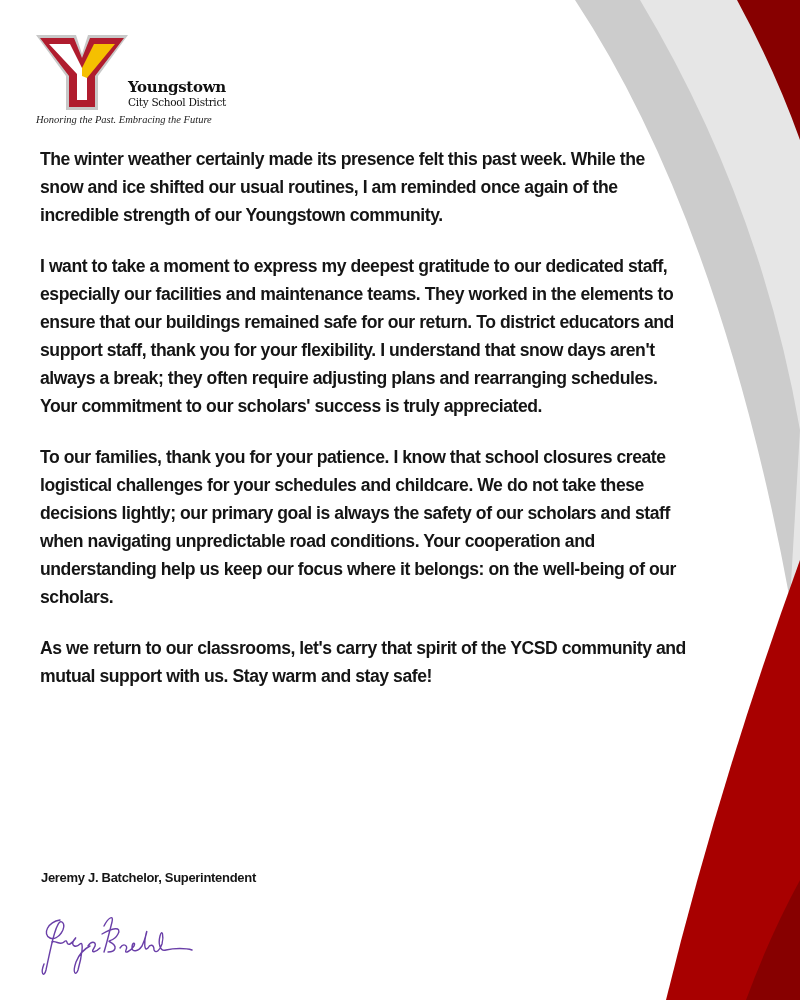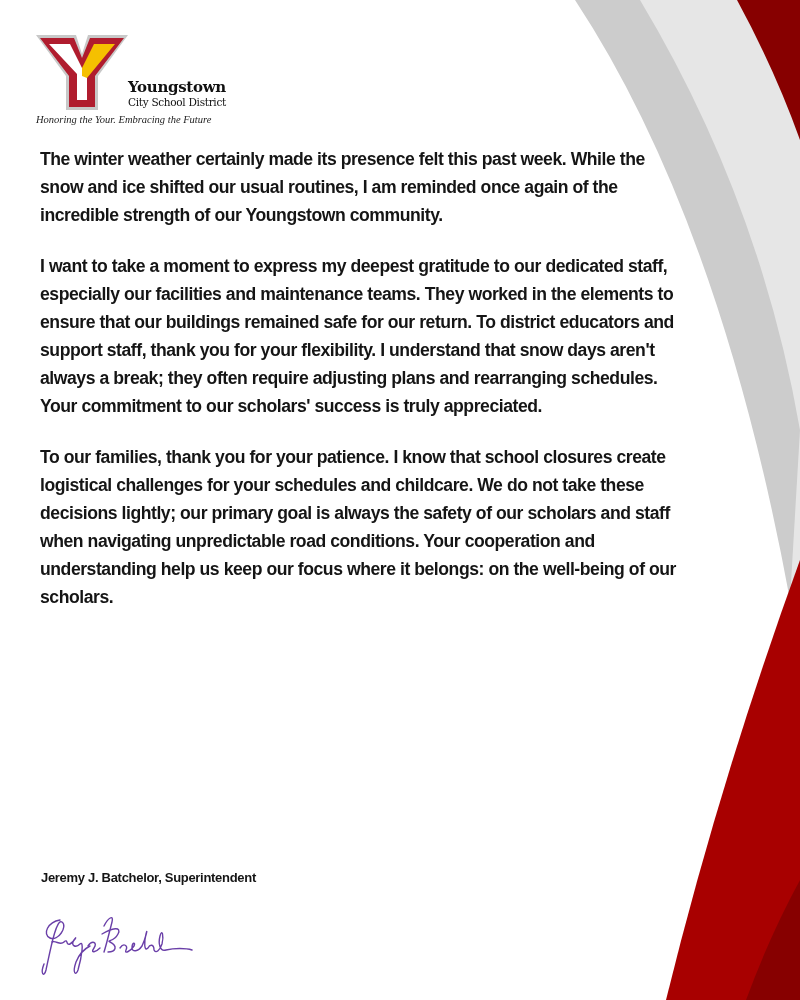--- a/index.html
+++ b/index.html
@@ -62,27 +62,28 @@
 <div class="logo">
   <svg class="logo-y" width="92" height="82" viewBox="0 0 92 82" xmlns="http://www.w3.org/2000/svg">
     <path d="M0,1 L40,1 L46,20 L52,1 L92,1 L62,42 L62,76 L30,76 L30,42 Z" fill="#c8c8c8"></path>
     <path d="M4,4 L38,4 L46,24 L54,4 L88,4 L59,42 L59,73 L33,73 L33,42 Z" fill="#b01c2e"></path>
     <path d="M13,10 L34,10 L46,34 L46,66 L41,66 L41,40 Z" fill="#ffffff"></path>
     <path d="M46,34 L58,10 L79,10 L51,44 L51,66 L46,66 Z" fill="#f5c000"></path>
     <path d="M41,40 L51,44 L51,66 L41,66 Z" fill="#ffffff"></path>
   </svg>
   <div class="logo-name">Youngstown</div>
   <div class="logo-sub">City School District</div>
-  <div class="logo-tag">Honoring the Your. Embracing the Future</div>
+  <div class="logo-tag">Honoring the Past. Embracing the Future</div>
 </div>
 
 <div class="letter">
   <p class="para">The winter weather certainly made its presence felt this past week. While the snow and ice shifted our usual routines, I am reminded once again of the incredible strength of our Youngstown community.</p>
   <p class="para">I want to take a moment to express my deepest gratitude to our dedicated staff, especially our facilities and maintenance teams. They worked in the elements to ensure that our buildings remained safe for our return. To district educators and support staff, thank you for your flexibility. I understand that snow days aren't always a break; they often require adjusting plans and rearranging schedules. Your commitment to our scholars' success is truly appreciated.</p>
   <p class="para">To our families, thank you for your patience. I know that school closures create logistical challenges for your schedules and childcare. We do not take these decisions lightly; our primary goal is always the safety of our scholars and staff when navigating unpredictable road conditions. Your cooperation and understanding help us keep our focus where it belongs: on the well-being of our scholars.</p>
+  <p class="para">As we return to our classrooms, let's carry that spirit of the YCSD community and mutual support with us. Stay warm and stay safe!</p>
 </div>
 
 <div class="signoff">Jeremy J. Batchelor, Superintendent</div>
 
 <svg class="signature" width="160" height="70" viewBox="0 0 160 70" xmlns="http://www.w3.org/2000/svg">
   <g fill="none" stroke="#6a3fa8" stroke-width="1.4" stroke-linecap="round" stroke-linejoin="round">
     <path d="M22,8 C10,10 4,22 12,26 C20,30 30,14 24,10 C18,6 12,40 8,58 C6,66 2,62 6,52"></path>
     <path d="M14,30 C18,28 22,34 26,30 C30,26 28,34 32,32 C36,30 40,22 36,28 C32,34 38,36 42,32 C46,28 44,44 40,58 C38,64 34,62 38,50 C42,40 48,36 52,34"></path>
     <path d="M50,34 C54,28 60,30 56,36 C52,42 58,40 62,36"></path>
     <path d="M66,14 C70,6 76,2 74,10 C72,18 68,34 66,40 M64,22 C74,16 84,14 80,22 C76,30 68,28 72,30 C80,34 78,40 70,40"></path>

